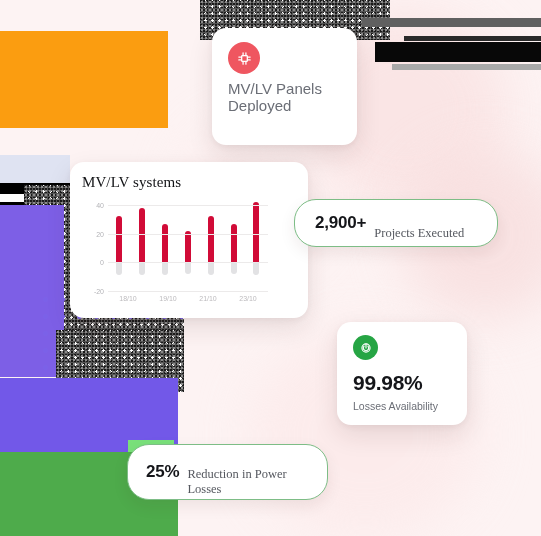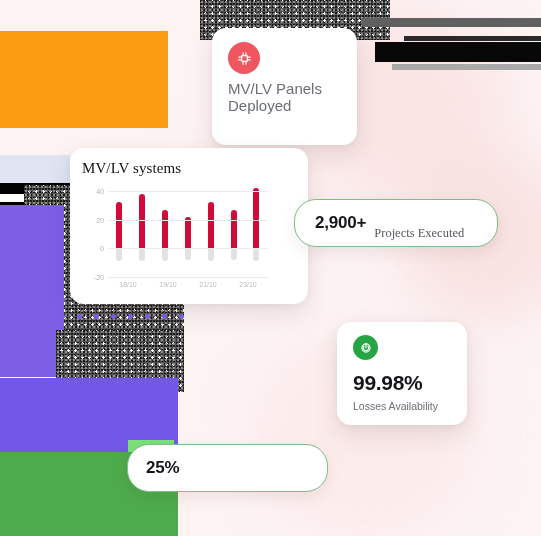--- a/index.html
+++ b/index.html
@@ -113,21 +113,21 @@
     left: 337px; top: 322px; width: 130px; height: 103px;
     padding: 13px 16px 0 16px;
     box-sizing: border-box;
   }
   #availability-card .icon-circle { width: 25px; height: 25px; }
   #availability-card .stat-value { font-size: 21px; margin-top: 11px; }
   #availability-card .stat-label { font-size: 10.5px; margin-top: 5px; }
 
   
   #chart-card {
-    left: 70px; top: 148px; width: 238px; height: 156px;
+    left: 70px; top: 162px; width: 238px; height: 156px;
     padding: 12px 12px 0 12px;
     box-sizing: border-box;
   }
   .chart-title {
     font-family: "Liberation Serif", serif;
     font-size: 15px; color: #121316; letter-spacing: .1px;
   }
   .chart-area {
     position: relative;
     margin-top: 14px;
@@ -184,21 +184,21 @@
     box-sizing: border-box;
   }
   .pill-strong {
     font-size: 17px; font-weight: bold; color: #15161a; letter-spacing: -.2px;
   }
   .pill-text {
     font-family: "Liberation Serif", serif;
     font-size: 12.5px; color: #55585f; margin-left: 8px; margin-top: 20px;
   }
   #projects-pill { left: 294px; top: 199px; width: 204px; height: 48px; padding: 0 20px; }
-  #losses-pill   { left: 127px; top: 444px; width: 201px; height: 48px; padding: 16px 18px; justify-content: space-between; }
+  #losses-pill   { left: 127px; top: 444px; width: 201px; height: 56px; padding: 16px 18px; justify-content: space-between; }
 </style>
 </head>
 <body>
 
 <div id="stage">
 
   <div class="blob blob-a"></div>
   <div class="blob blob-b"></div>
   <div class="blob blob-c"></div>
   <div class="blob blob-d"></div>
@@ -301,15 +301,16 @@
         <circle cx="12" cy="12" r="7"></circle>
         <path d="M12 5v7M8.7 8.7a4.6 4.6 0 106.6 0"></path>
       </svg>
     </div>
     <div class="stat-value">99.98%</div>
     <div class="stat-label">Losses Availability</div>
   </div>
 
   <div class="pill" id="losses-pill">
     <span class="pill-strong">25%</span>
+    <span class="pill-text">Reduction in Power Losses</span>
   </div>
 
 </div>
 
 </body></html>

